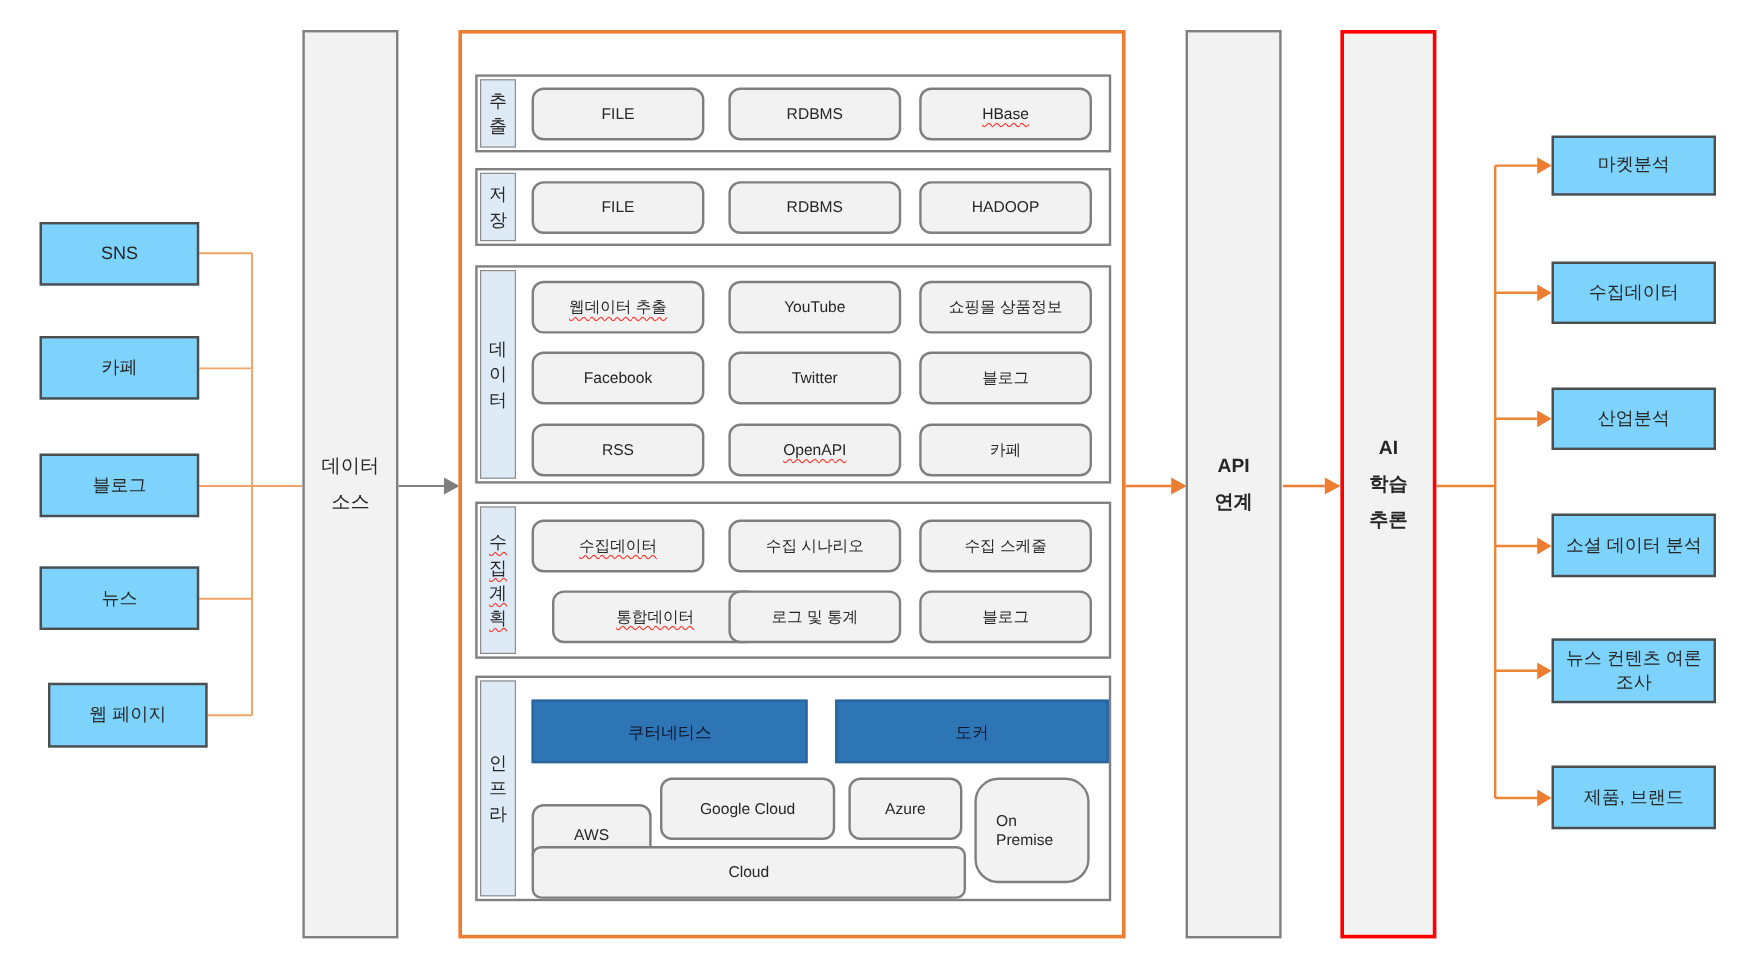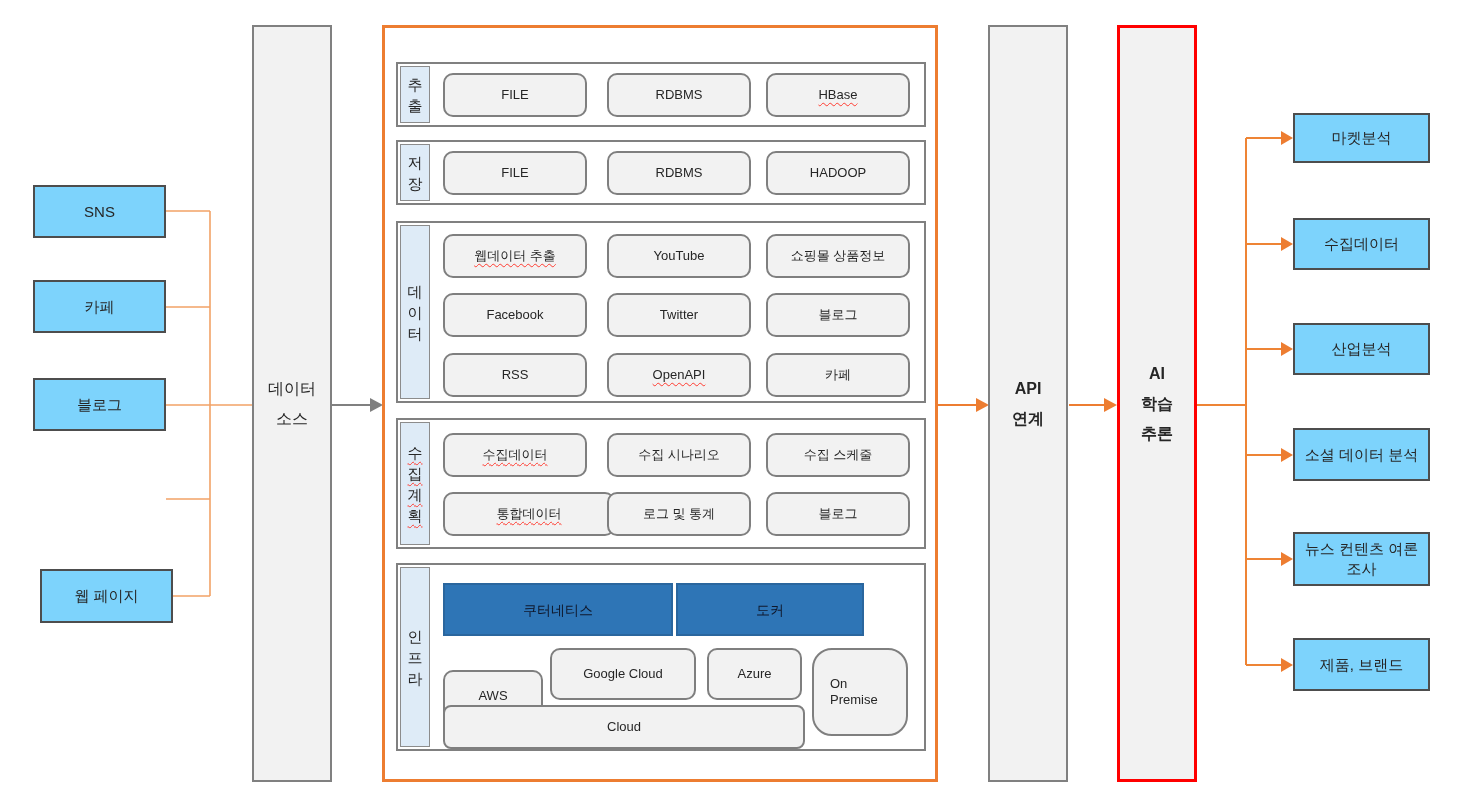--- a/index.html
+++ b/index.html
@@ -105,20 +105,23 @@
 
   <div class="ybox" style="left:33px;top:185px;width:133px;height:53px">
       <span>SNS</span>
     </div>
   <div class="ybox" style="left:33px;top:280px;width:133px;height:53px">
       <span>카페</span>
     </div>
   <div class="ybox" style="left:33px;top:378px;width:133px;height:53px">
       <span>블로그</span>
     </div>
+  <div class="ybox" style="left:33px;top:472px;width:133px;height:53px">
+      <span>뉴스</span>
+    </div>
   <div class="ybox" style="left:40px;top:569px;width:133px;height:54px">
       <span>웹 페이지</span>
     </div>
 
   <div class="panel" style="left:252px;top:25px;width:80px;height:757px">
     <span class="ln">데이터</span>
     <span class="ln">소스</span>
   </div>
 
   <div class="collector"></div>
@@ -200,41 +203,41 @@
   </div>
   <div class="ibox" style="left:443px;top:433px;width:144px;height:43px">
       <span class="sq">수집데이터</span>
     </div>
   <div class="ibox" style="left:607px;top:433px;width:144px;height:43px">
       <span>수집 시나리오</span>
     </div>
   <div class="ibox" style="left:766px;top:433px;width:144px;height:43px">
       <span>수집 스케줄</span>
     </div>
-  <div class="ibox" style="left:443px;top:492px;width:172px;height:43px">
+  <div class="ibox" style="left:460px;top:492px;width:172px;height:43px">
       <span class="sq">통합데이터</span>
     </div>
   <div class="ibox" style="left:607px;top:492px;width:144px;height:43px">
       <span>로그 및 통계</span>
     </div>
   <div class="ibox" style="left:766px;top:492px;width:144px;height:43px">
       <span>블로그</span>
     </div>
 
   <div class="row" style="left:396px;top:563px;width:530px;height:188px">
     <div class="strip">
       <span>인</span>
       <span>프</span>
       <span>라</span>
     </div>
   </div>
   <div class="ibox blue" style="left:443px;top:583px;width:230px;height:53px">
       <span>쿠터네티스</span>
     </div>
-  <div class="ibox blue" style="left:676px;top:583px;width:188px;height:53px">
+  <div class="ibox blue" style="left:696px;top:583px;width:228px;height:53px">
       <span>도커</span>
     </div>
   <div class="ibox" style="left:443px;top:670px;width:100px;height:52px">
       <span>AWS</span>
     </div>
   <div class="ibox" style="left:550px;top:648px;width:146px;height:52px">
       <span>Google Cloud</span>
     </div>
   <div class="ibox" style="left:707px;top:648px;width:95px;height:52px">
       <span>Azure</span>

